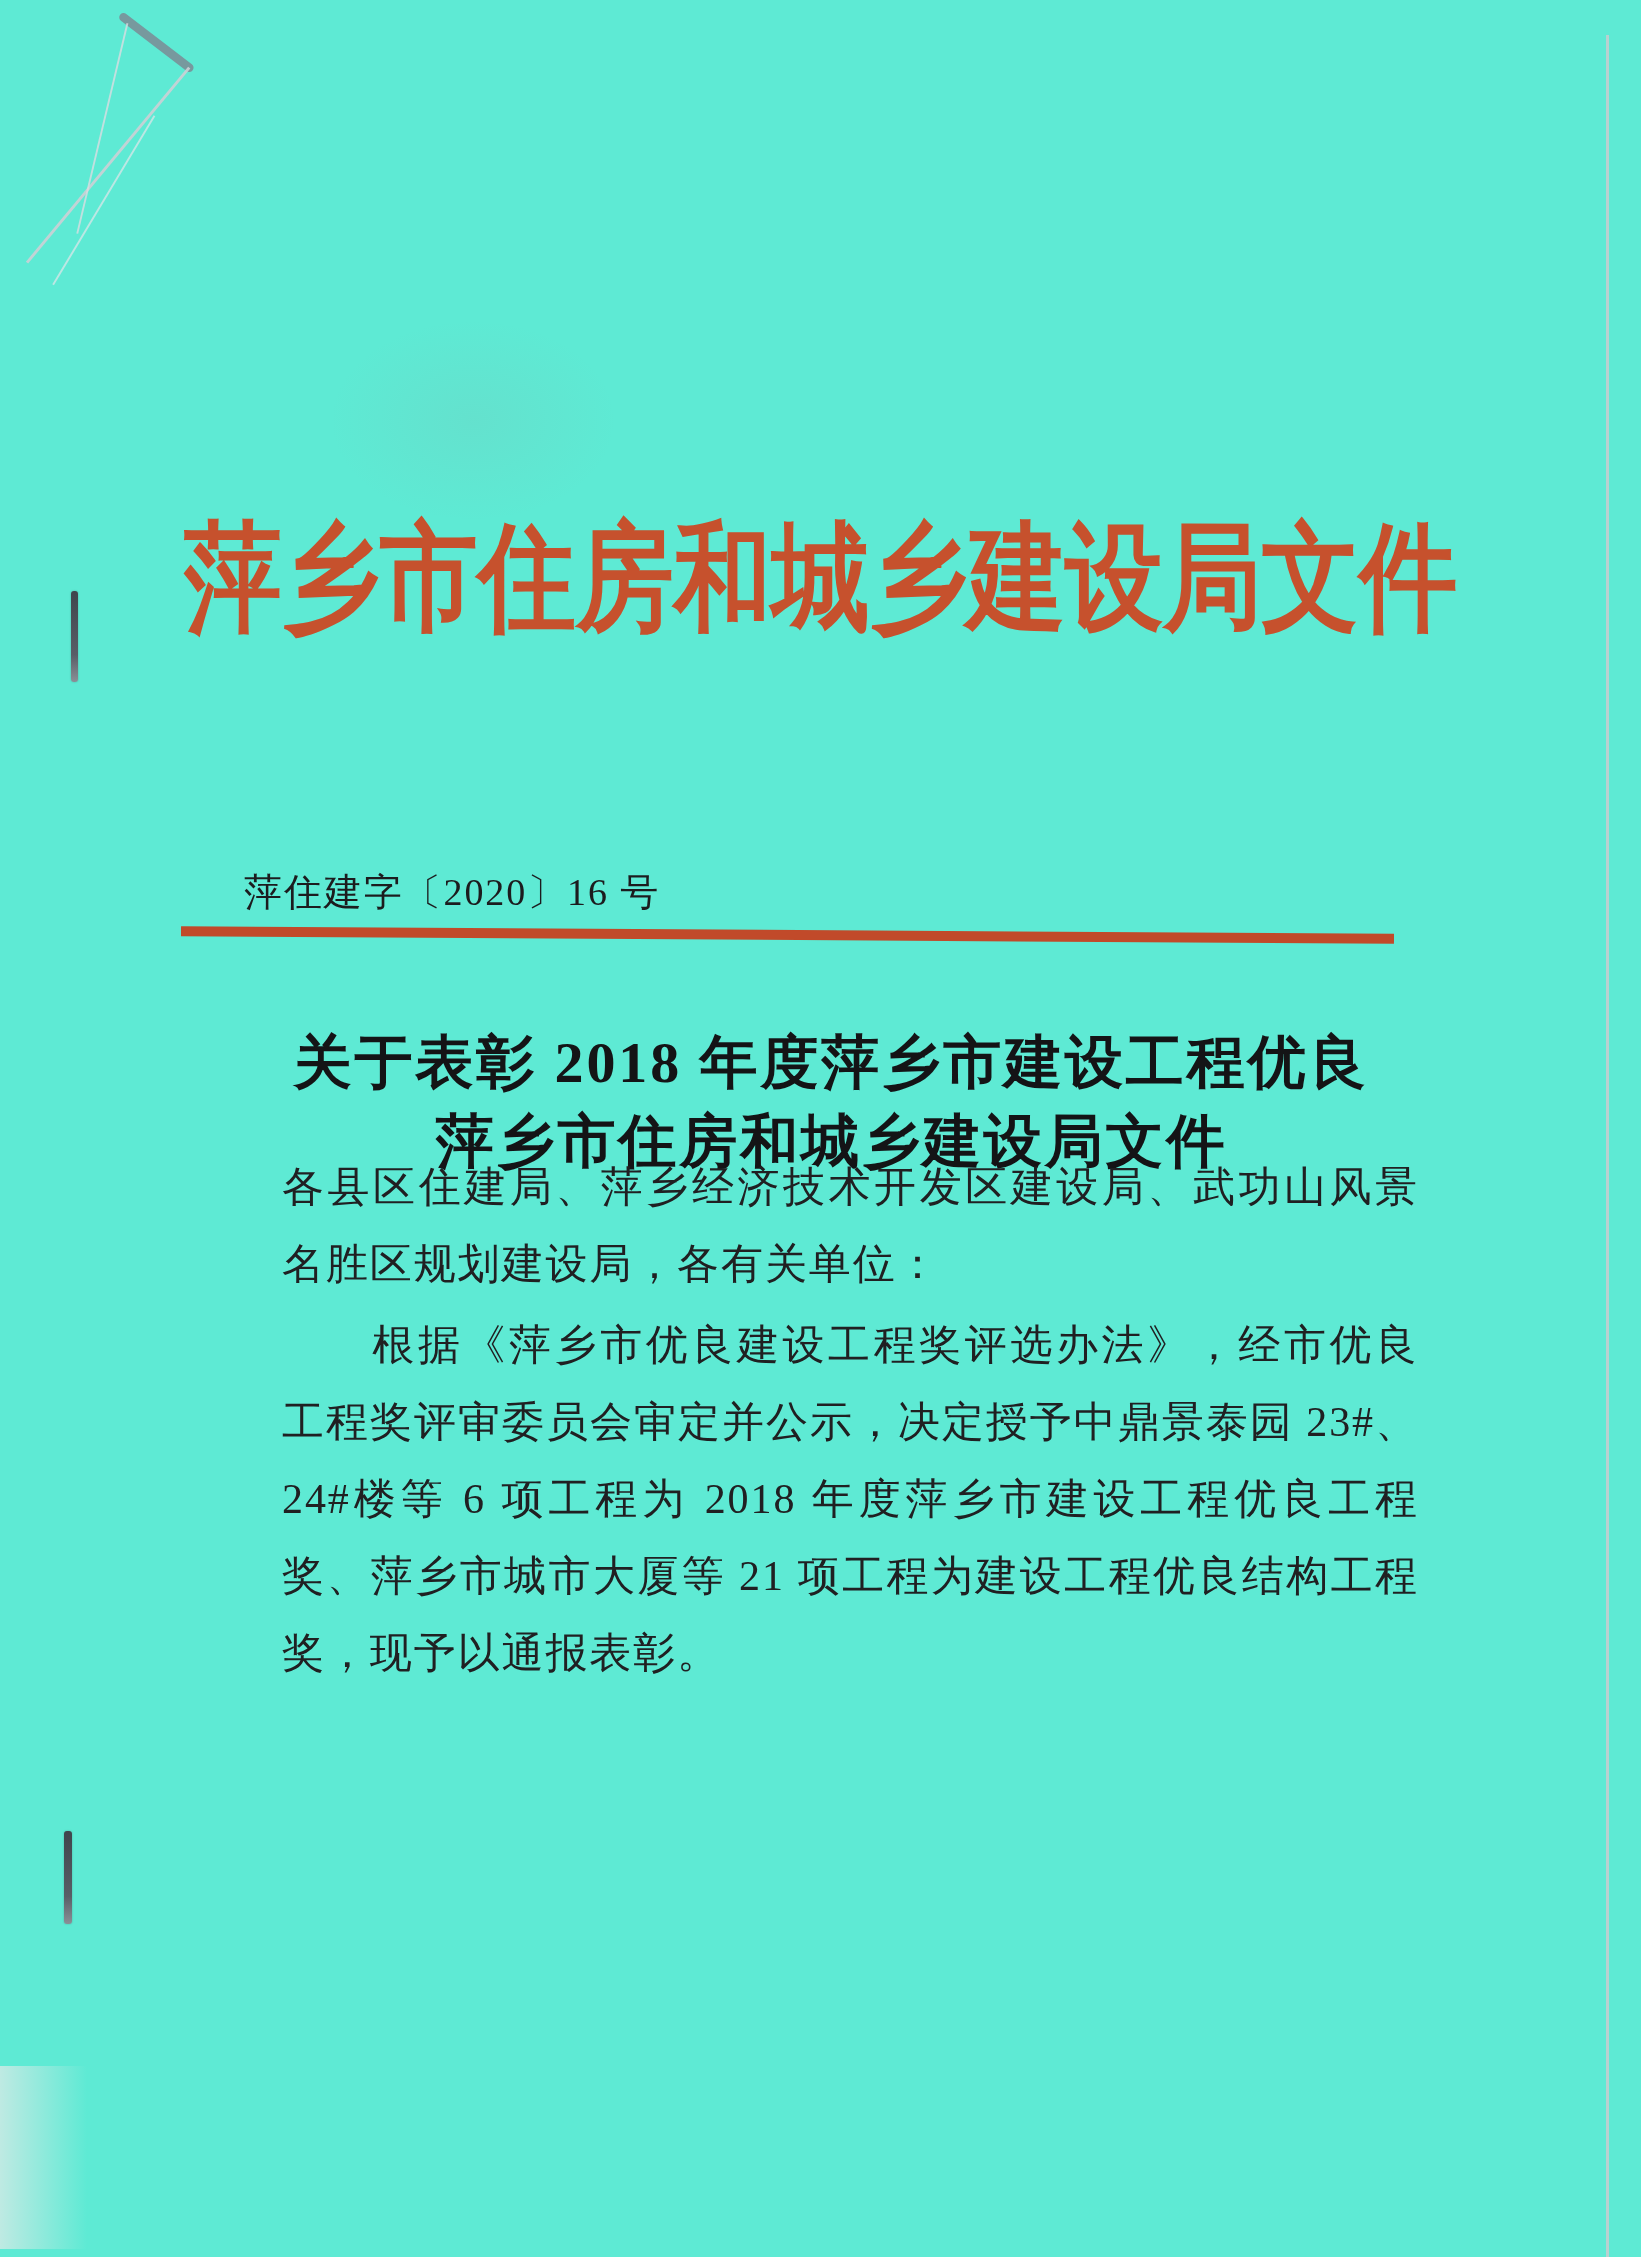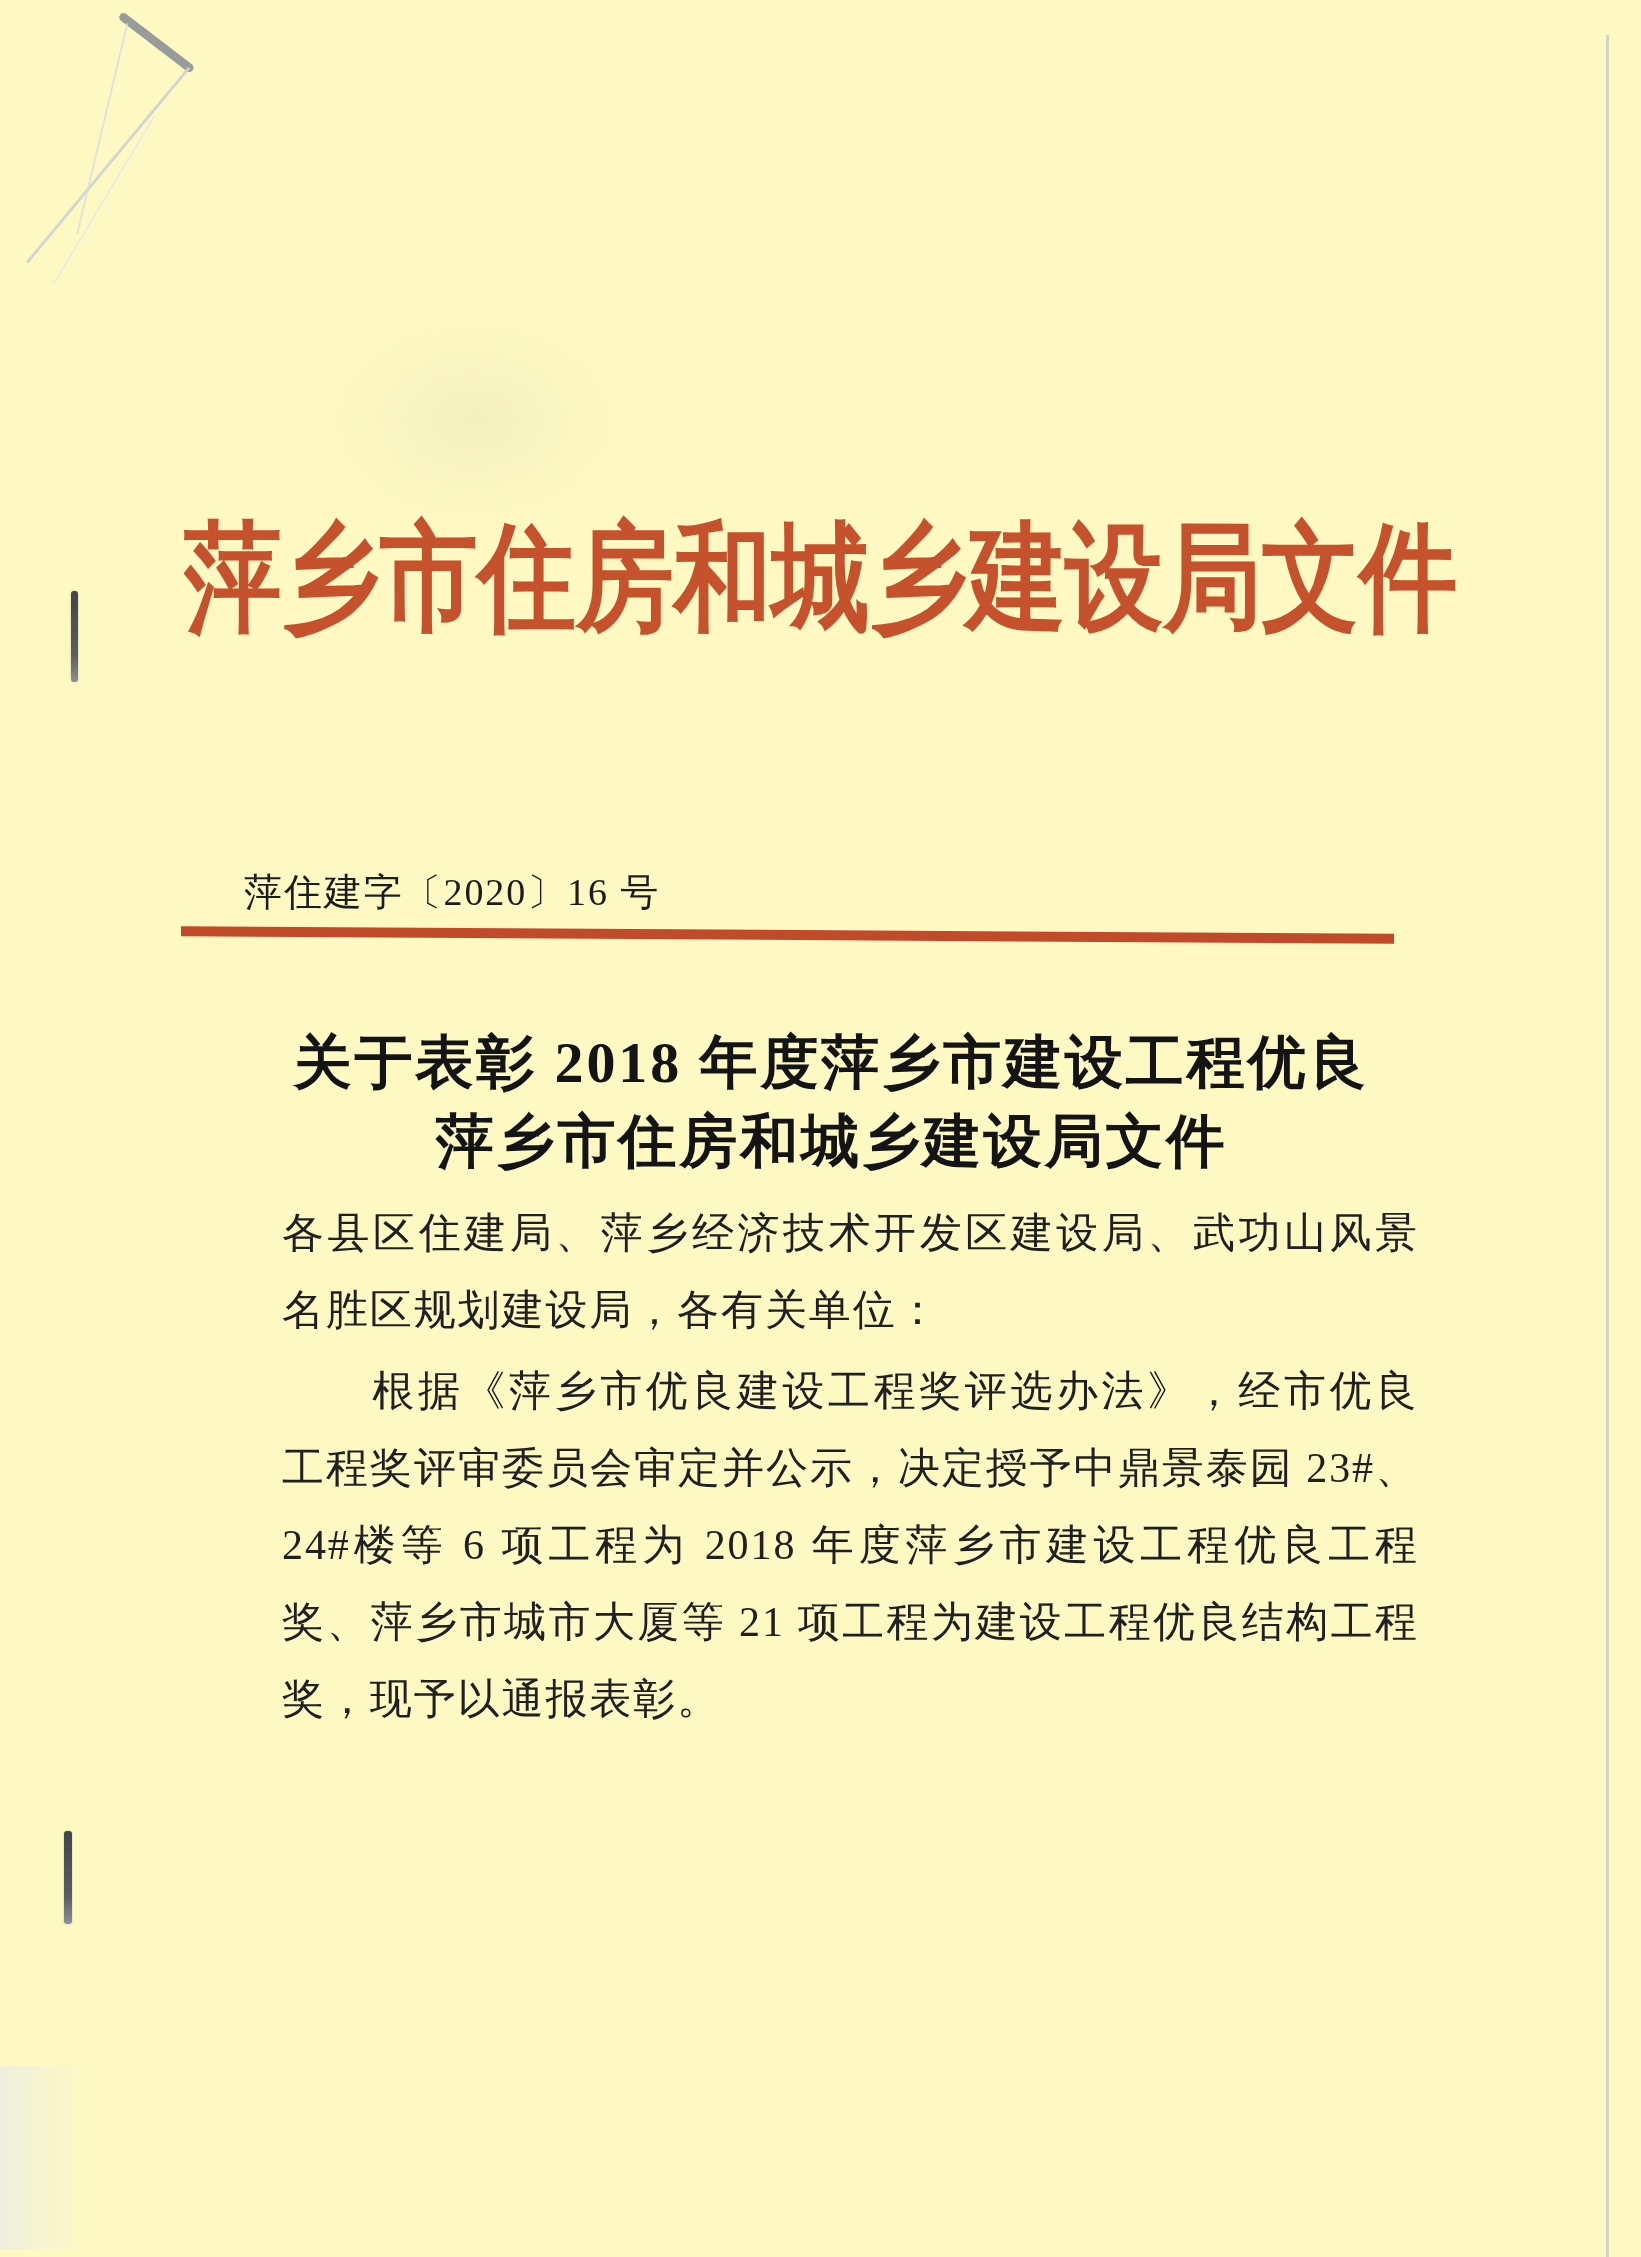--- a/index.html
+++ b/index.html
@@ -4,21 +4,21 @@
 <style>
   html, body {
     margin: 0;
     padding: 0;
     background: #ffffff;
   }
   .page {
     position: relative;
     width: 1641px;
     height: 2257px;
-    background: #fef9c3;
+    background: #5eead4;
     overflow: hidden;
     font-family: "Liberation Serif", "DejaVu Serif", serif;
     color: #1c1c1e;
     text-decoration: underline;
   }
 
   
   .fold-svg { position: absolute; left: 0; top: 0; }
   .staple {
     position: absolute;
@@ -65,21 +65,21 @@
   
   .doc-title {
     position: absolute; top: 1012px; left: 0; width: 1641px; margin: 11px;
     text-align: center; font-size: 58px; font-weight: bold;
     line-height: 79px; letter-spacing: 2.9px; color: #141416;
   }
   .doc-title span { display: block; }
 
   
   .body-text {
-    position: absolute; top: 1195px; left: 282px; width: 1137px;
+    position: absolute; top: 1149px; left: 282px; width: 1137px;
     font-size: 42px; line-height: 77px; letter-spacing: 1.9px;
     text-align: justify; color: #202022;
   }
   .body-text p { margin: 0 0 3.9px 0; }
   .body-text p.indent { text-indent: 2.15em; }
 </style>
 </head>
 <body>
 
 <div class="page">

